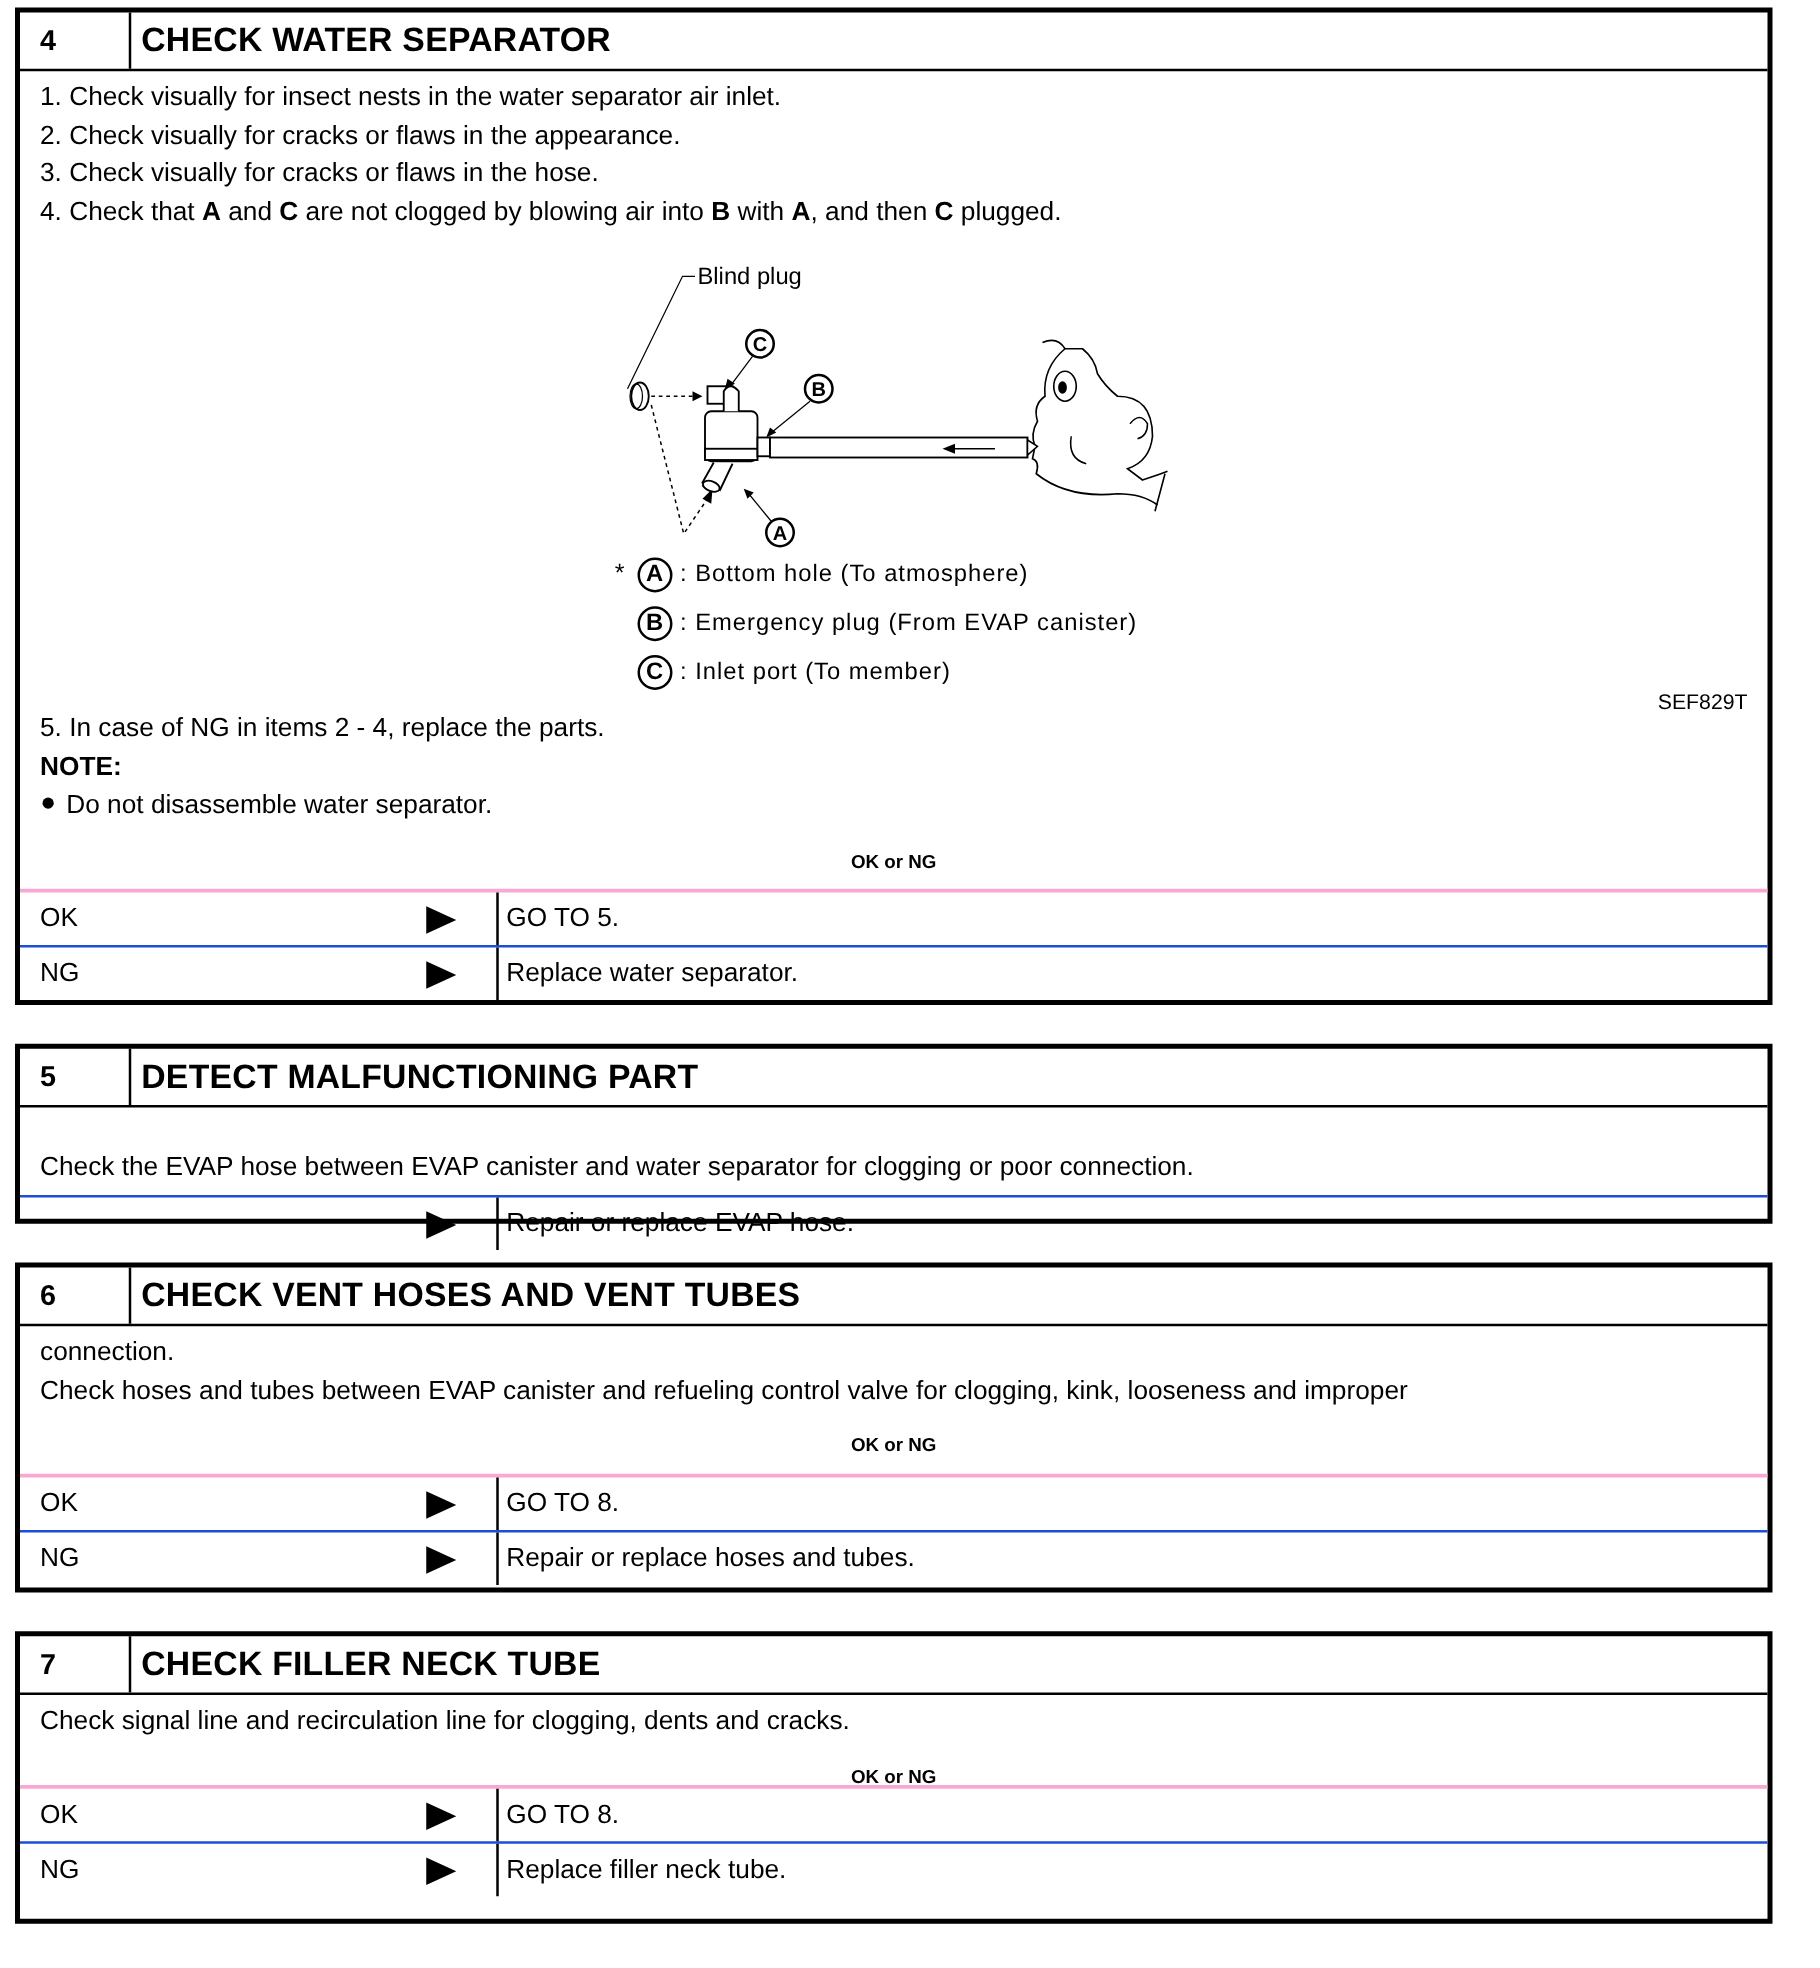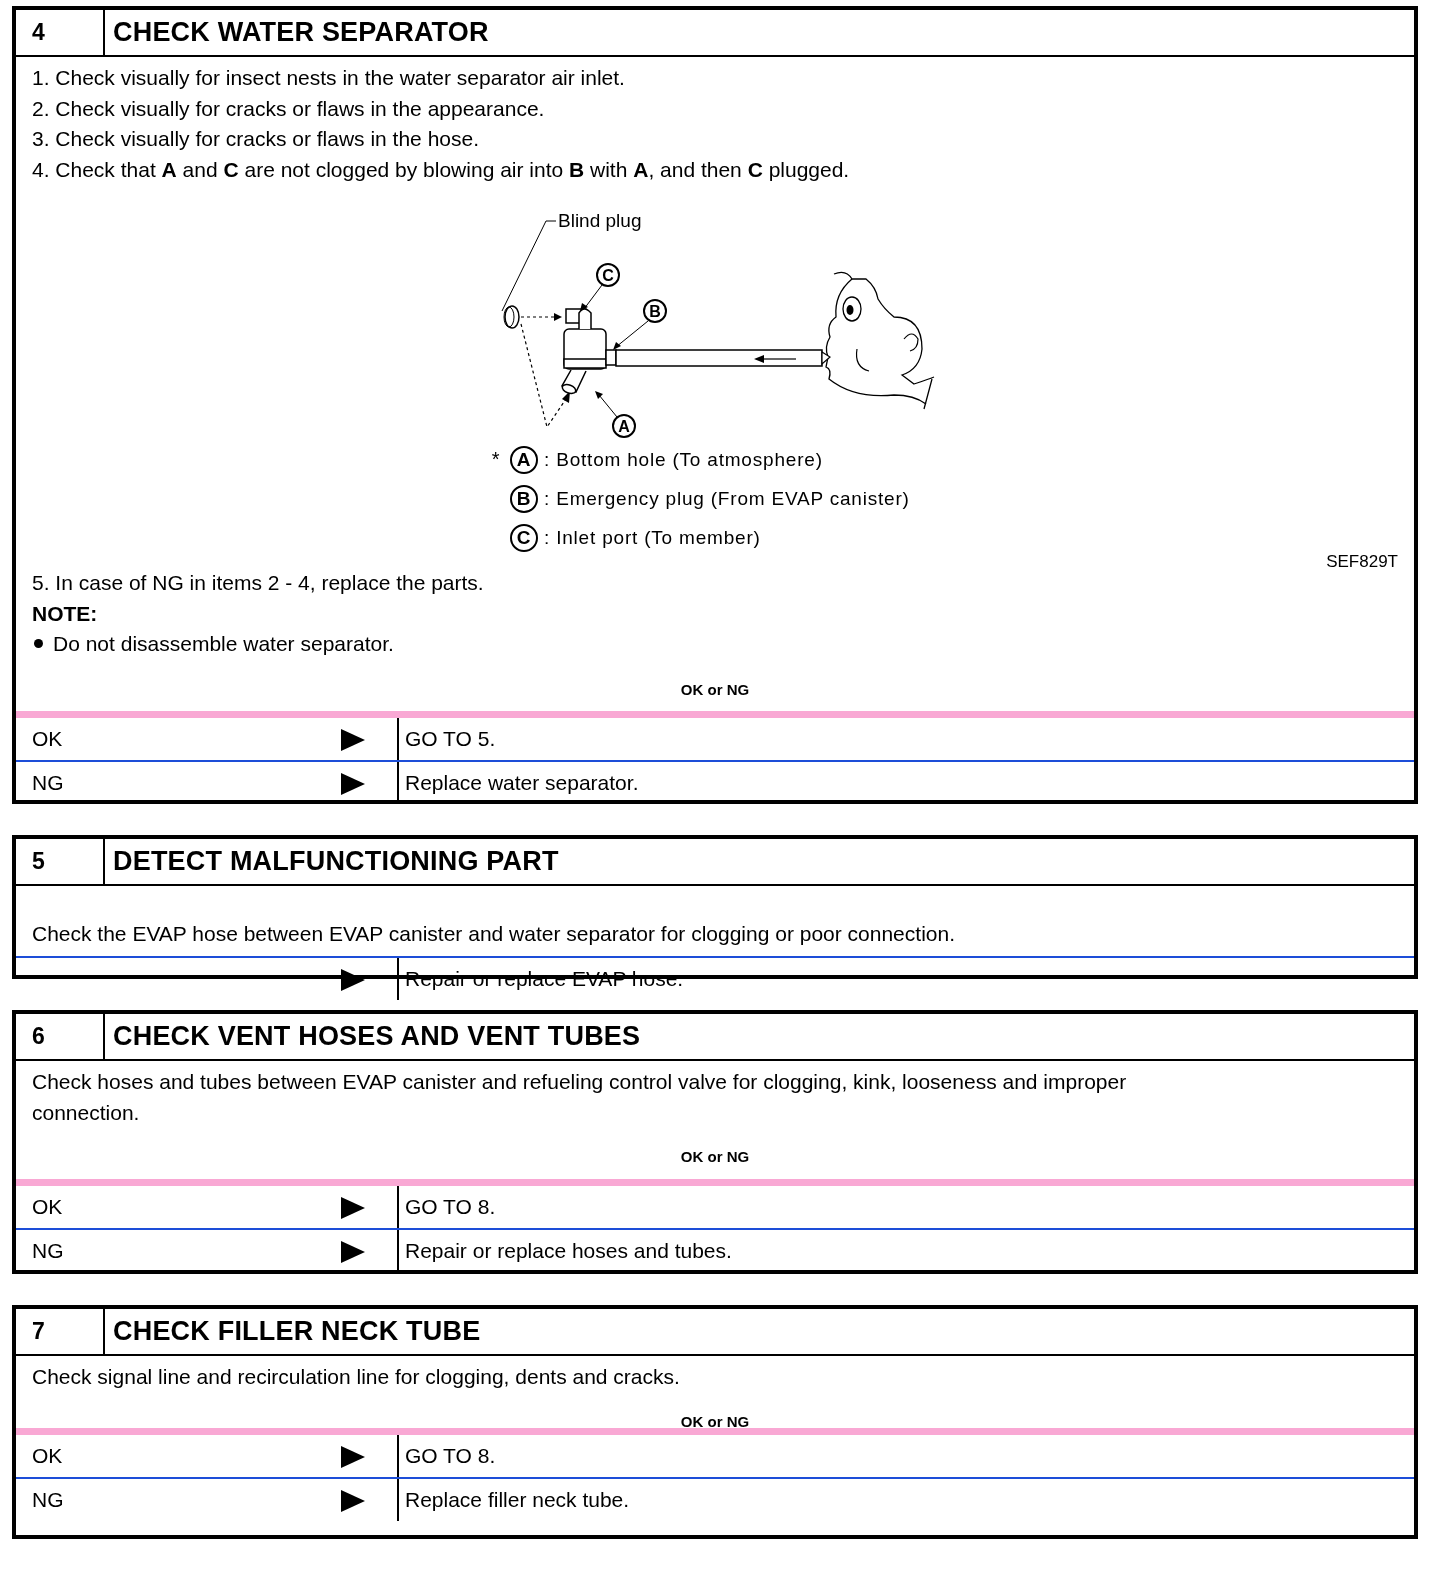--- a/index.html
+++ b/index.html
@@ -13,21 +13,21 @@
     border: 4px solid #000; box-sizing: content-box;
   }
   .hdr { display: flex; height: 45px; border-bottom: 2px solid #000; }
   .hdr .num { width: 71px; padding-left: 16px; border-right: 2px solid #000;
     font-weight: bold; font-size: 23px; line-height: 45px; }
   .hdr .title { padding-left: 8px; font-weight: bold; font-size: 27px; line-height: 45px; letter-spacing: 0.2px; }
   .body { position: relative; padding: 0 16px; }
   .line { line-height: 30.5px; font-size: 21px; white-space: nowrap; }
   .okng { text-align: center; font-weight: bold; font-size: 15px; }
   .row { display: flex; border-top: 2px solid #1d4ed8; height: 42px; }
-  .row.first { border-top: 7px solid #f9a8d4; align-items: flex-end; }
+  .row.first { border-top: 3px solid #f9a8d4; align-items: flex-end; }
   .row .left { width: 365px; position: relative; padding-left: 16px; border-right: 2px solid #000; line-height: 42px; }
   .row .right { padding-left: 6px; line-height: 42px; }
   .arrow { position: absolute; right: 32px; top: 11px; width: 0; height: 0;
     border-top: 11px solid transparent; border-bottom: 11px solid transparent; border-left: 24px solid #000; }
   b { font-weight: bold; }
   .fig { position: absolute; left: 470px; top: 195px; width: 500px; height: 250px; }
   .legend { position: absolute; left: 480px; top: 440px; font-size: 19px; letter-spacing: 0.8px; }
   .legend .item { height: 39px; display: flex; align-items: center; }
   .legend .star { width: 28px; text-align: center; font-size: 20px; }
   .circ { display: inline-block; width: 24px; height: 24px; border: 2px solid #000; border-radius: 50%;
@@ -152,22 +152,22 @@
     <div class="right">Repair or replace EVAP hose.</div>
   </div>
 </div>
 
 <div class="box" style="top:1010px; height:256px;">
   <div class="hdr">
     <div class="num">6</div>
     <div class="title">CHECK VENT HOSES AND VENT TUBES</div>
   </div>
   <div class="body" style="height:118px; padding-top:6px; box-sizing:border-box;">
+    <div class="line">connection.</div>
     <div class="line">Check hoses and tubes between EVAP canister and refueling control valve for clogging, kink, looseness and improper</div>
-    <div class="line">connection.</div>
     <div class="line okng" style="margin-top:14px;">OK or NG</div>
   </div>
   <div class="row first">
     <div class="left"><span>OK</span><span class="arrow"></span></div>
     <div class="right">GO TO 8.</div>
   </div>
   <div class="row">
     <div class="left"><span>NG</span><span class="arrow"></span></div>
     <div class="right">Repair or replace hoses and tubes.</div>
   </div>

